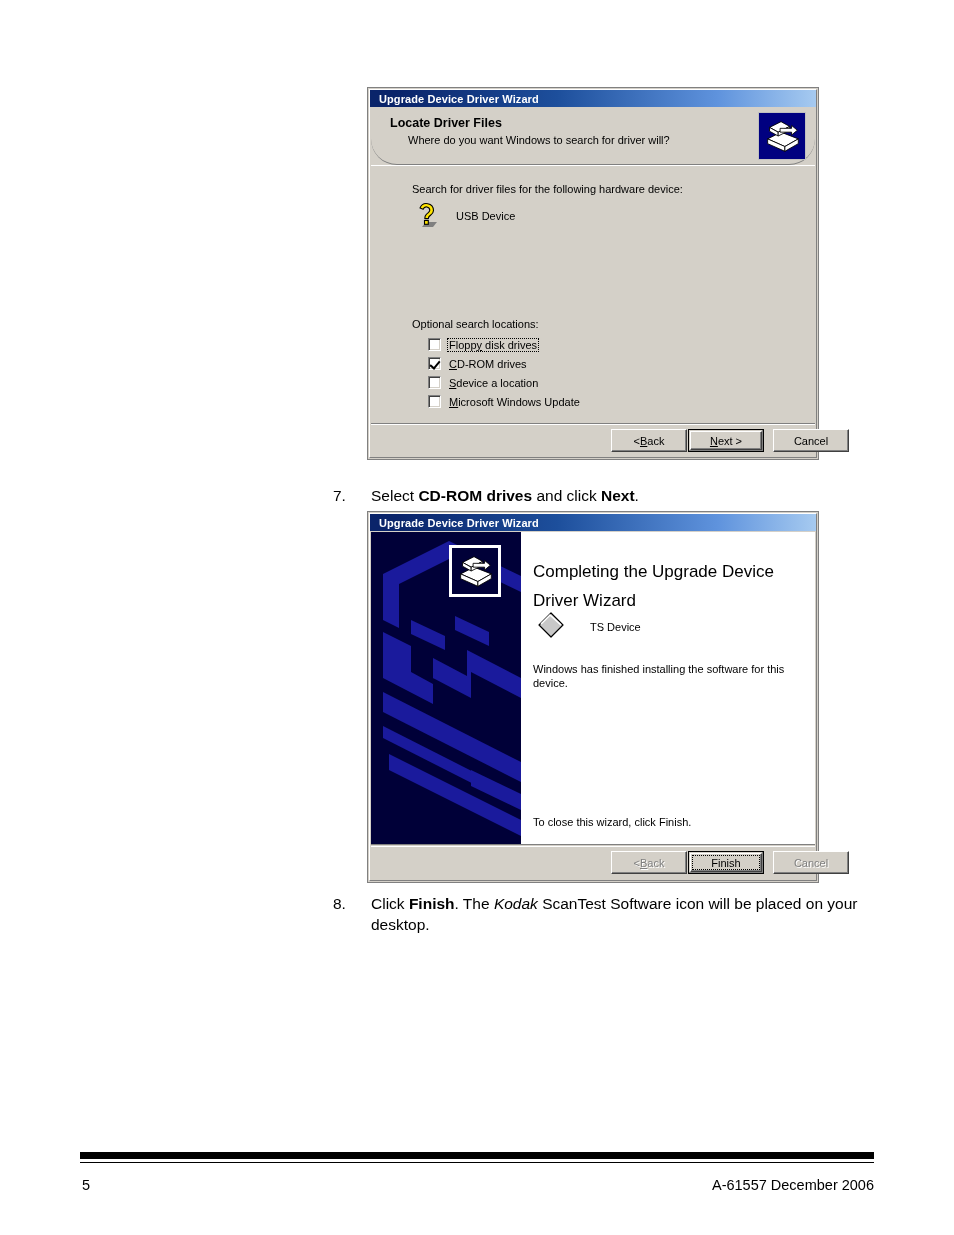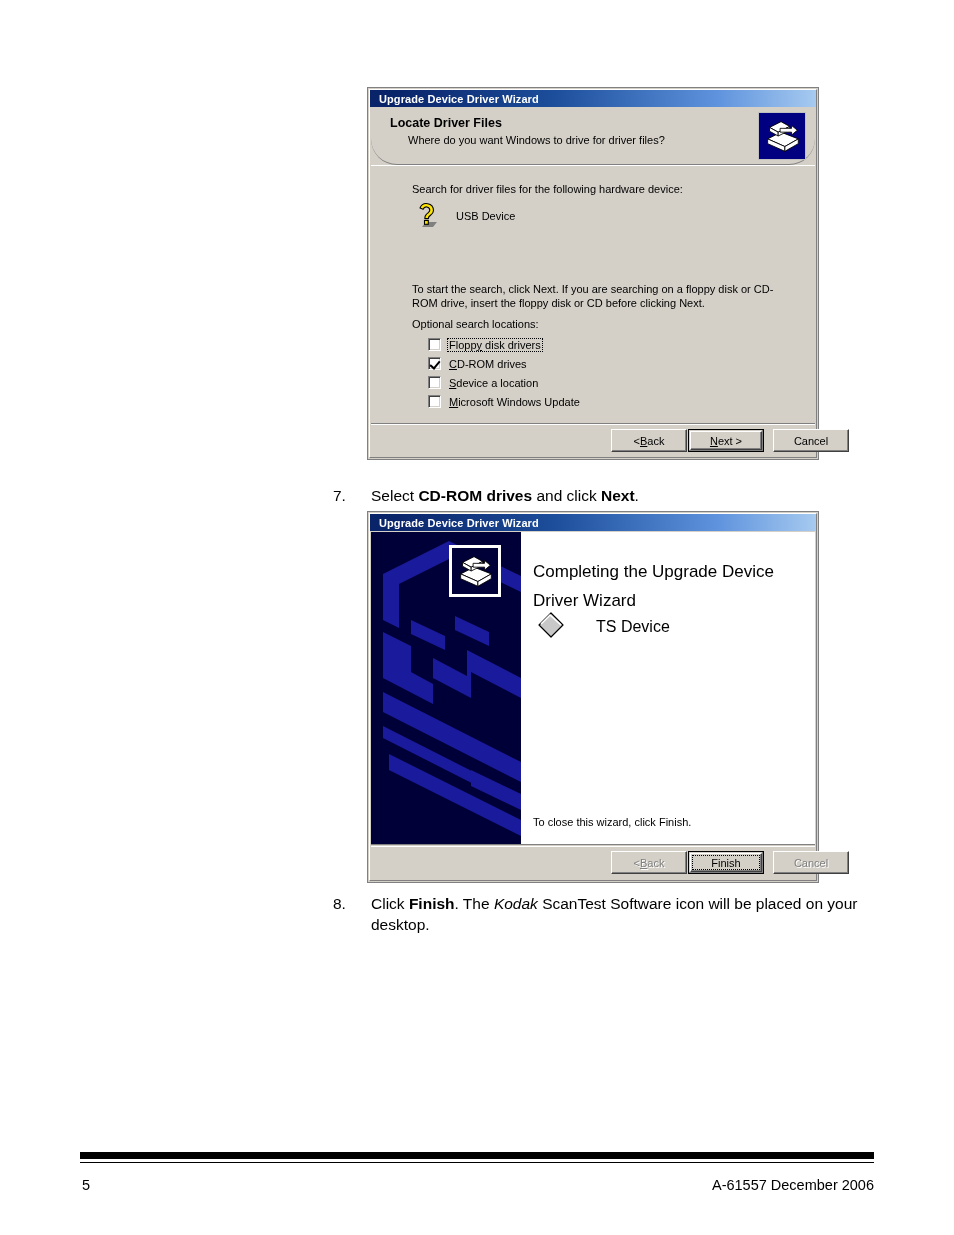--- a/index.html
+++ b/index.html
@@ -309,22 +309,22 @@
     font-family: "Liberation Sans", sans-serif;
   }
   .d2-devrow {
     position: absolute;
     left: 15px;
     top: 78px;
     display: flex;
     align-items: center;
   }
   .d2-devname {
-    font-size: 16px;
-    margin-left: 30px;
+    font-size: 11px;
+    margin-left: 24px;
     white-space: nowrap;
   }
   .d2-text1 {
     position: absolute;
     left: 12px;
     top: 130px;
     width: 275px;
     font-size: 11px;
     line-height: 14px;
   }
@@ -415,21 +415,21 @@
 
   <div class="dlg" id="dlg-locate">
     <div class="dlg-inner"></div>
 
     <div class="titlebar">
       <span class="titlebar-text">Upgrade Device Driver Wizard</span>
     </div>
 
     <div class="hdr-band">
       <div class="hdr-title">Locate Driver Files</div>
-      <div class="hdr-sub">Where do you want Windows to drive for driver files?</div>
+      <div class="hdr-sub">Where do you want Windows to search for driver will?</div>
       <div class="hdr-icon">
         <svg class="wizglyph" viewBox="0 0 48 48" xmlns="http://www.w3.org/2000/svg">
           <rect width="48" height="48" fill="#000080"></rect>
           <g fill="#ffffff" stroke="#000000" stroke-width="0.9" stroke-linejoin="round">
             <polygon points="9,27 23,20 41,27 27,35"></polygon>
             <polygon points="9,27 9,32 27,40 27,35"></polygon>
             <polygon points="27,35 41,27 41,32 27,40"></polygon>
             <polygon points="11,15 23,9 32,14 20,20"></polygon>
             <polygon points="11,15 11,19 20,24 20,20"></polygon>
             <polygon points="20,20 32,14 32,18 20,24"></polygon>
@@ -446,28 +446,27 @@
 
       <div class="qicon">
         <svg viewBox="0 0 32 32" xmlns="http://www.w3.org/2000/svg">
           <path d="M14 23 L25 23 L21 28 L10 28 Z" fill="#808080"></path>
           <path d="M8 9 a7 7 0 0 1 13.5 2.4 c0 3.2 -2.6 4.4 -3.9 5.6 c-1 0.9 -1.2 1.6 -1.2 2.6 l-3.6 0 c0 -2 0.4 -3.1 1.7 -4.4 c1.4 -1.4 3.3 -2.2 3.3 -3.9 a3.4 3.4 0 0 0 -6.6 -1.1 z" fill="#ffe400" stroke="#000000" stroke-width="1.1" stroke-linejoin="round"></path>
           <rect x="12.5" y="21.5" width="3.8" height="3.8" fill="#ffe400" stroke="#000000" stroke-width="1.1"></rect>
         </svg>
       </div>
 
       <div class="b1-line" id="b1-devname">USB Device</div>
-      <div class="b1-line" id="b1-para2">To start the search, click Next. If you are searching on a floppy disk or CD-ROM drive, insert the floppy disk or CD before clicking Next.</div>
       <div class="b1-line" id="b1-opt">Optional search locations:</div>
 
       <div class="chk-list">
 
         <div class="chk-row focused">
           <span class="chk-box"></span>
-          <span class="chk-label"><span>Flopp</span><span class="mn">y</span><span> disk drivers</span></span>
+          <span class="chk-label"><span>Flopp</span><span class="mn">y</span><span> disk drives</span></span>
         </div>
 
         <div class="chk-row">
           <span class="chk-box checked"></span>
           <span class="chk-label"><span></span><span class="mn">C</span><span>D-ROM drives</span></span>
         </div>
 
         <div class="chk-row">
           <span class="chk-box"></span>
           <span class="chk-label"><span></span><span class="mn">S</span><span>device a location</span></span>
@@ -552,20 +551,21 @@
         <div class="d2-devrow">
           <span>
             <svg width="30" height="30" viewBox="0 0 30 30" xmlns="http://www.w3.org/2000/svg">
               <polygon points="15,3 27,15 15,27 3,15" fill="#c8c8c8" stroke="#000000" stroke-width="1.2" stroke-linejoin="round"></polygon>
               <polyline points="5,14 14,5 25,15" fill="none" stroke="#ffffff" stroke-width="1.6"></polyline>
             </svg>
           </span>
           <span class="d2-devname">TS Device</span>
         </div>
 
+        <div class="d2-text1">Windows has finished installing the software for this device.</div>
         <div class="d2-text2">To close this wizard, click Finish.</div>
       </div>
     </div>
 
     <div class="btnbar2">
       <button class="w-btn disabled" style="left:240px; top:5px; width:76px;">
           <span>&lt; </span>
           <span class="mn">B</span>
           <span>ack</span>
         </button>

